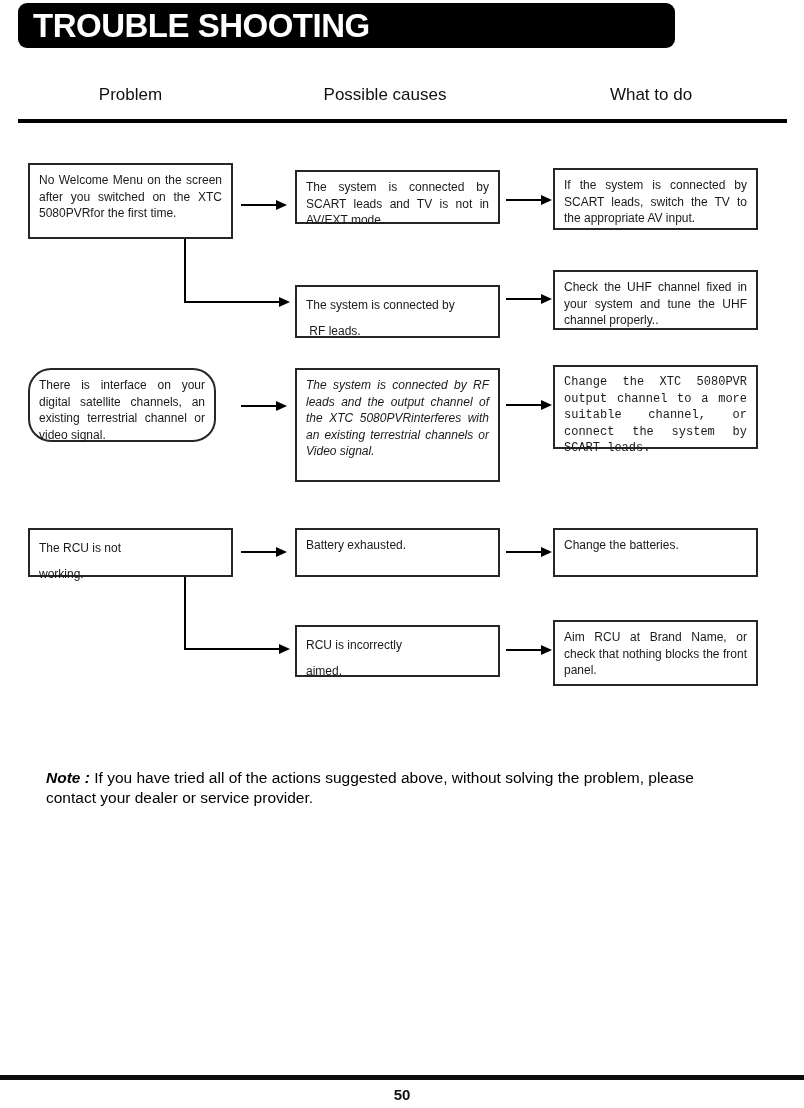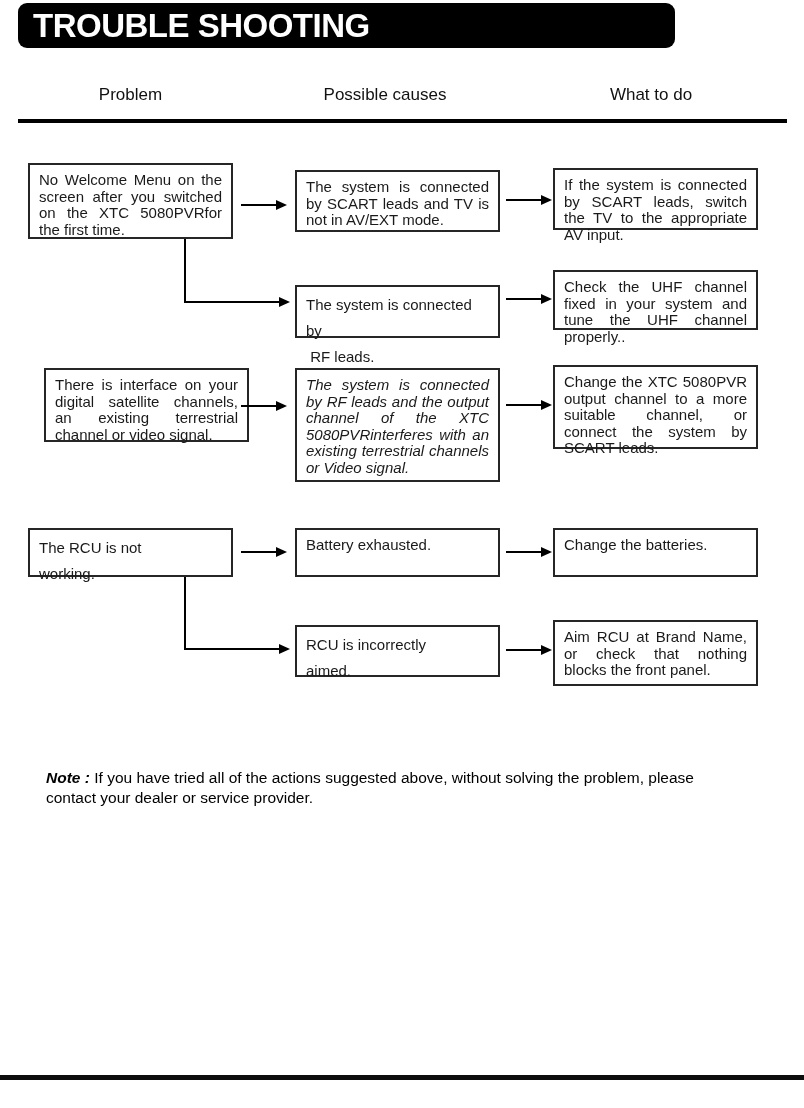--- a/index.html
+++ b/index.html
@@ -23,33 +23,33 @@
   }
   .ch-problem   { left:28px;  width:205px; }
   .ch-causes    { left:285px; width:200px; }
   .ch-actions   { left:551px; width:200px; }
   .rule-top {
     position:absolute; left:18px; top:119px; width:769px; height:4px; background:#000000;
   }
   .box {
     position:absolute; box-sizing:border-box; background:#ffffff;
     border:2px solid #262626; padding:7px 9px 0 9px;
-    font-size:15px; line-height:16.5px; color:#1a1a1a;
+    font-size:12px; line-height:16.5px; color:#1a1a1a;
   }
   .just { text-align:justify; }
   .pre  { white-space:pre-wrap; }
   .loose{ line-height:26px; padding-top:5px; }
   .b-p1 { left:28px;  top:163px; width:205px; height:76px; }
-  .b-c1 { left:295px; top:170px; width:205px; height:62px; }
+  .b-c1 { left:295px; top:170px; width:205px; height:54px; }
   .b-a1 { left:553px; top:168px; width:205px; height:62px; }
   .b-c2 { left:295px; top:273px; width:205px; height:53px;margin-top:12px; }
   .b-a2 { left:553px; top:270px; width:205px; height:60px; }
-  .b-p3 { left:44px;  top:368px; width:205px; height:74px; }
+  .b-p3 { left:28px;  top:368px; width:188px; height:74px;border-radius:23px; }
   .b-c3 { left:295px; top:368px; width:205px; height:114px;font-style:italic; }
-  .b-a3 { left:553px; top:365px; width:205px; height:84px; }
+  .b-a3 { left:553px; top:365px; width:205px; height:84px;font-family:Liberation Mono, monospace; }
   .b-p4 { left:28px;  top:528px; width:205px; height:49px; }
   .b-c4 { left:295px; top:528px; width:205px; height:49px; }
   .b-a4 { left:553px; top:528px; width:205px; height:49px; }
   .b-c5 { left:295px; top:625px; width:205px; height:52px; }
   .b-a5 { left:553px; top:620px; width:205px; height:66px; }
   .harrow, .conn { position:absolute; }
   .harrow line, .conn polyline { stroke:#000000; stroke-width:2; fill:none; }
   .harrow polygon, .conn polygon { fill:#000000; }
   .a-r1a { left:241px; top:199px; }
   .a-r1b { left:506px; top:194px; }
@@ -150,14 +150,15 @@
       <line x1="0" y1="6" x2="35" y2="6"></line>
       <polygon points="35,1 46,6 35,11"></polygon>
     </svg>
   <div class="box b-a5 just">Aim RCU at Brand Name, or check that nothing blocks the front panel.</div>
 
   <div class="note">
     <span class="note-label">Note :</span><span class="note-text"> If you have tried all of the actions suggested above, without solving the problem, please contact your dealer or service provider.</span>
   </div>
 
   <div class="rule-bottom"></div>
+  <div class="page-number">50</div>
 
 </div>
 
 </body></html>

